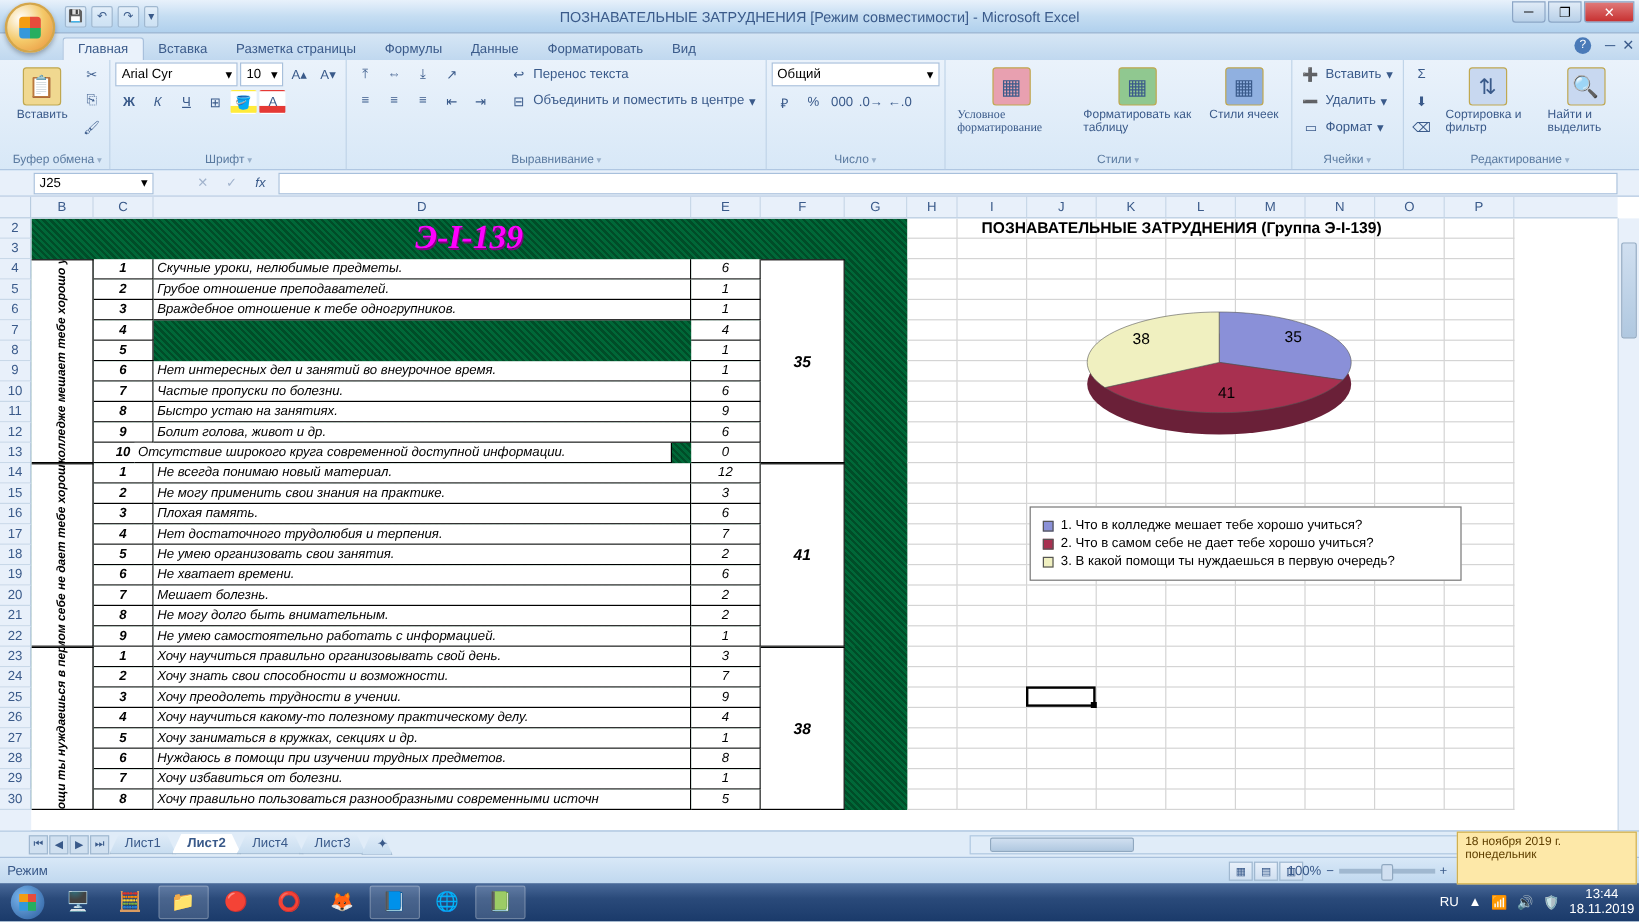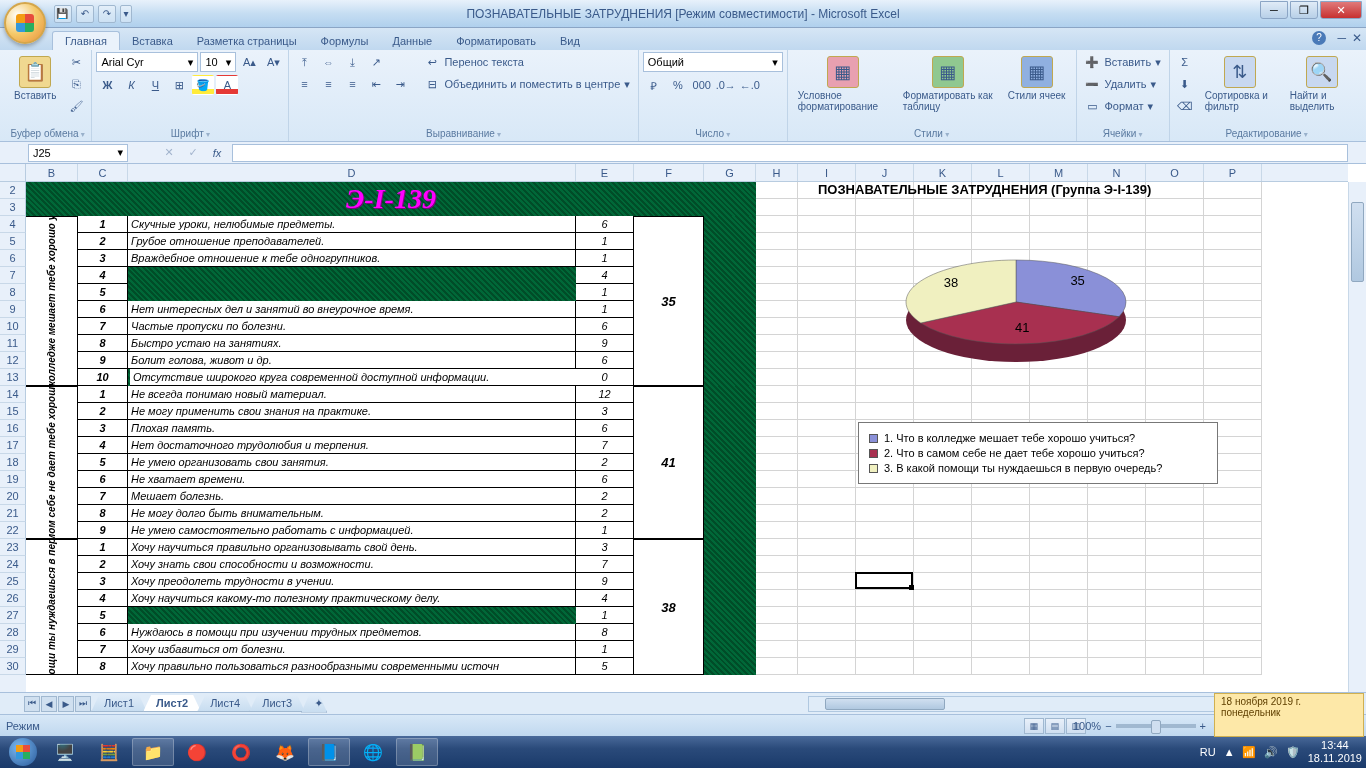--- a/index.html
+++ b/index.html
@@ -233,21 +233,21 @@
         <div class="sbtn">←.0</div>
       </div>
     </div>
     <div class="rgroup-label">Число</div>
   </div>
 
   <div class="rgroup">
     <div class="rgroup-body">
       <div class="big-btn">
           <div class="ic" style="background:#e8a0b0;">▦</div>
-          <span style="max-width:90px;">Условное форматирование</span>
+          <span style="max-width:90px;font-family:Liberation Serif, serif;">Условное форматирование</span>
         </div>
       <div class="big-btn">
           <div class="ic" style="background:#90c890;">▦</div>
           <span style="max-width:90px;">Форматировать как таблицу</span>
         </div>
       <div class="big-btn">
           <div class="ic" style="background:#90b0e0;">▦</div>
           <span>Стили ячеек</span>
         </div>
     </div>
@@ -386,21 +386,21 @@
       <div class="tblcell num" style="left: 52px; top: 136px; width: 50px; height: 17px;">7</div>
       <div class="tblcell" style="left: 102px; top: 136px; width: 448px; height: 17px;">Частые пропуски по болезни.</div>
       <div class="tblcell val" style="left: 550px; top: 136px; width: 58px; height: 17px;">6</div>
       <div class="tblcell num" style="left: 52px; top: 153px; width: 50px; height: 17px;">8</div>
       <div class="tblcell" style="left: 102px; top: 153px; width: 448px; height: 17px;">Быстро устаю на занятиях.</div>
       <div class="tblcell val" style="left: 550px; top: 153px; width: 58px; height: 17px;">9</div>
       <div class="tblcell num" style="left: 52px; top: 170px; width: 50px; height: 17px;">9</div>
       <div class="tblcell" style="left: 102px; top: 170px; width: 448px; height: 17px;">Болит голова, живот и др.</div>
       <div class="tblcell val" style="left: 550px; top: 170px; width: 58px; height: 17px;">6</div>
       <div class="tblcell num" style="left: 52px; top: 187px; width: 50px; height: 17px;">10</div>
-      <div class="tblcell" style="left: 104px; top: 187px; width: 448px; height: 17px; text-align: right;">Отсутствие широкого круга современной доступной информации.</div>
+      <div class="tblcell" style="left: 86px; top: 187px; width: 448px; height: 17px; text-align: right;">Отсутствие широкого круга современной доступной информации.</div>
       <div class="tblcell val" style="left: 550px; top: 187px; width: 58px; height: 17px;">0</div>
       <div class="tblcell" style="left: 0px; top: 34px; width: 52px; height: 170px; border-top: 1px solid rgb(0, 0, 0);">
         <div class="rotated" style="width:100%;height:100%;">1. Что в колледже мешает тебе хорошо учиться?</div>
       </div>
       <div class="tblcell bigval" style="left: 608px; top: 34px; width: 70px; height: 170px; border-top: 1px solid rgb(0, 0, 0);">35</div>
       <div class="greenbg" style="left: 678px; top: 34px; width: 52px; height: 170px;"></div>
       <div class="tblcell num" style="left: 52px; top: 204px; width: 50px; height: 17px;">1</div>
       <div class="tblcell" style="left: 102px; top: 204px; width: 448px; height: 17px;">Не всегда понимаю новый материал.</div>
       <div class="tblcell val" style="left: 550px; top: 204px; width: 58px; height: 17px;">12</div>
       <div class="tblcell num" style="left: 52px; top: 221px; width: 50px; height: 17px;">2</div>
@@ -438,20 +438,21 @@
       <div class="tblcell num" style="left: 52px; top: 374px; width: 50px; height: 17px;">2</div>
       <div class="tblcell" style="left: 102px; top: 374px; width: 448px; height: 17px;">Хочу знать свои способности и возможности.</div>
       <div class="tblcell val" style="left: 550px; top: 374px; width: 58px; height: 17px;">7</div>
       <div class="tblcell num" style="left: 52px; top: 391px; width: 50px; height: 17px;">3</div>
       <div class="tblcell" style="left: 102px; top: 391px; width: 448px; height: 17px;">Хочу преодолеть трудности в учении.</div>
       <div class="tblcell val" style="left: 550px; top: 391px; width: 58px; height: 17px;">9</div>
       <div class="tblcell num" style="left: 52px; top: 408px; width: 50px; height: 17px;">4</div>
       <div class="tblcell" style="left: 102px; top: 408px; width: 448px; height: 17px;">Хочу научиться какому-то полезному практическому делу.</div>
       <div class="tblcell val" style="left: 550px; top: 408px; width: 58px; height: 17px;">4</div>
       <div class="tblcell num" style="left: 52px; top: 425px; width: 50px; height: 17px;">5</div>
+      <div class="tblcell" style="left: 102px; top: 425px; width: 448px; height: 17px;">Хочу заниматься в кружках, секциях и др.</div>
       <div class="tblcell val" style="left: 550px; top: 425px; width: 58px; height: 17px;">1</div>
       <div class="tblcell num" style="left: 52px; top: 442px; width: 50px; height: 17px;">6</div>
       <div class="tblcell" style="left: 102px; top: 442px; width: 448px; height: 17px;">Нуждаюсь в помощи при изучении трудных предметов.</div>
       <div class="tblcell val" style="left: 550px; top: 442px; width: 58px; height: 17px;">8</div>
       <div class="tblcell num" style="left: 52px; top: 459px; width: 50px; height: 17px;">7</div>
       <div class="tblcell" style="left: 102px; top: 459px; width: 448px; height: 17px;">Хочу избавиться от болезни.</div>
       <div class="tblcell val" style="left: 550px; top: 459px; width: 58px; height: 17px;">1</div>
       <div class="tblcell num" style="left: 52px; top: 476px; width: 50px; height: 17px;">8</div>
       <div class="tblcell" style="left: 102px; top: 476px; width: 448px; height: 17px;">Хочу правильно пользоваться разнообразными современными источн</div>
       <div class="tblcell val" style="left: 550px; top: 476px; width: 58px; height: 17px;">5</div>

